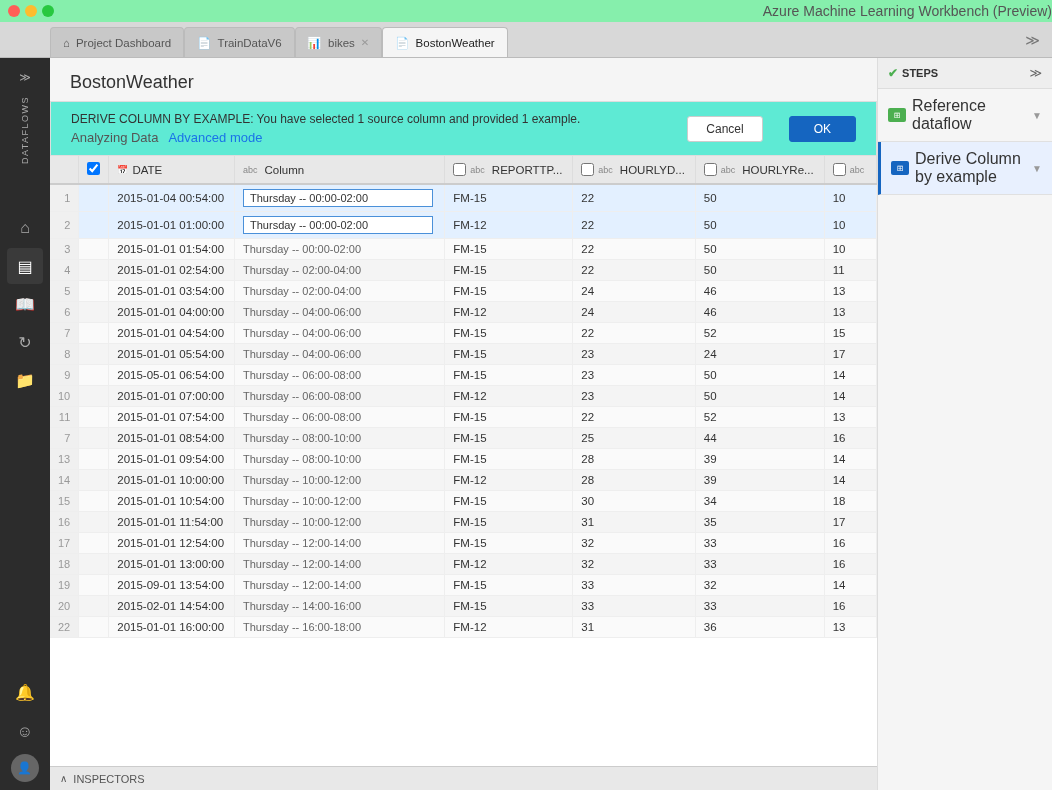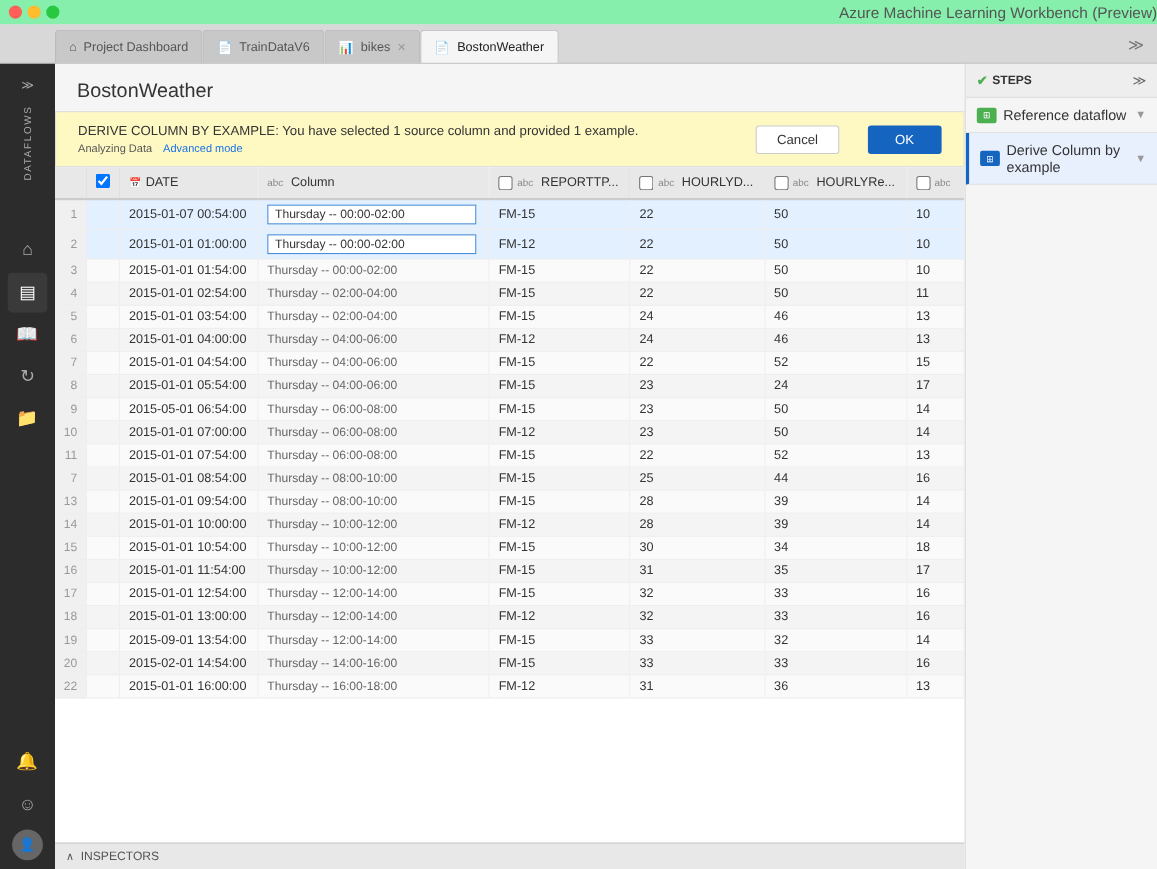--- a/index.html
+++ b/index.html
@@ -126,37 +126,37 @@
     
     .page-header {
       padding: 14px 20px 8px 20px;
       font-size: 18px;
       font-weight: 500;
       color: #333;
     }
 
     
     .derive-banner {
-      background: #fef9c3;
+      background: #5eead4;
       border: 1px solid #ddd;
       margin: 0 0 0 0;
       padding: 10px 20px;
       display: flex;
       justify-content: space-between;
     }
     .derive-banner-left {}
     .derive-banner-title {
       font-size: 12px;
       color: #333;
     }
     .derive-banner-links {
       display: flex;
       gap: 10px;
       margin-top: 4px;
-      font-size: 10px;
+      font-size: 13px;
     }
     .derive-banner-link {
       color: #555;
       cursor: default;
     }
     .derive-banner-link.blue {
       color: #1a73e8;
       cursor: pointer;
     }
     .derive-banner-actions {
@@ -309,21 +309,21 @@
       border-radius: 2px;
       display: inline-flex;
       align-items: center;
       justify-content: center;
       font-size: 8px;
       color: #fff;
     }
     .step-icon.green { background: #4caf50; }
     .step-icon.blue { background: #1565c0; }
     .step-dropdown { margin-left: auto; font-size: 10px; color: #999; }
-    .step-label { flex: 1; font-size: 13px; }
+    .step-label { flex: 1; font-size: 16px; }
 
     
     .inspectors-bar {
       height: 24px;
       background: #e8e8e8;
       border-top: 1px solid #ccc;
       display: flex;
       align-items: center;
       padding: 0 10px;
       font-size: 11px;
@@ -476,21 +476,21 @@
                 <input type="checkbox" style="">
                 <span class="abc-badge">abc</span>
               </div>
             </th>
           </tr>
         </thead>
         <tbody id="table-body">
         <tr class="highlight-row">
               <td class="row-num">1</td>
               <td></td>
-              <td>2015-01-07 00:54:00</td>
+              <td>2015-01-04 00:54:00</td>
               <td><input type="text" class="col-input" value="Thursday -- 00:00-02:00" style=""></td>
               <td>FM-15</td>
               <td>22</td>
               <td>50</td>
               <td>10</td>
             </tr>
             <tr class="highlight-row">
               <td class="row-num">2</td>
               <td></td>
               <td>2015-01-01 01:00:00</td>

